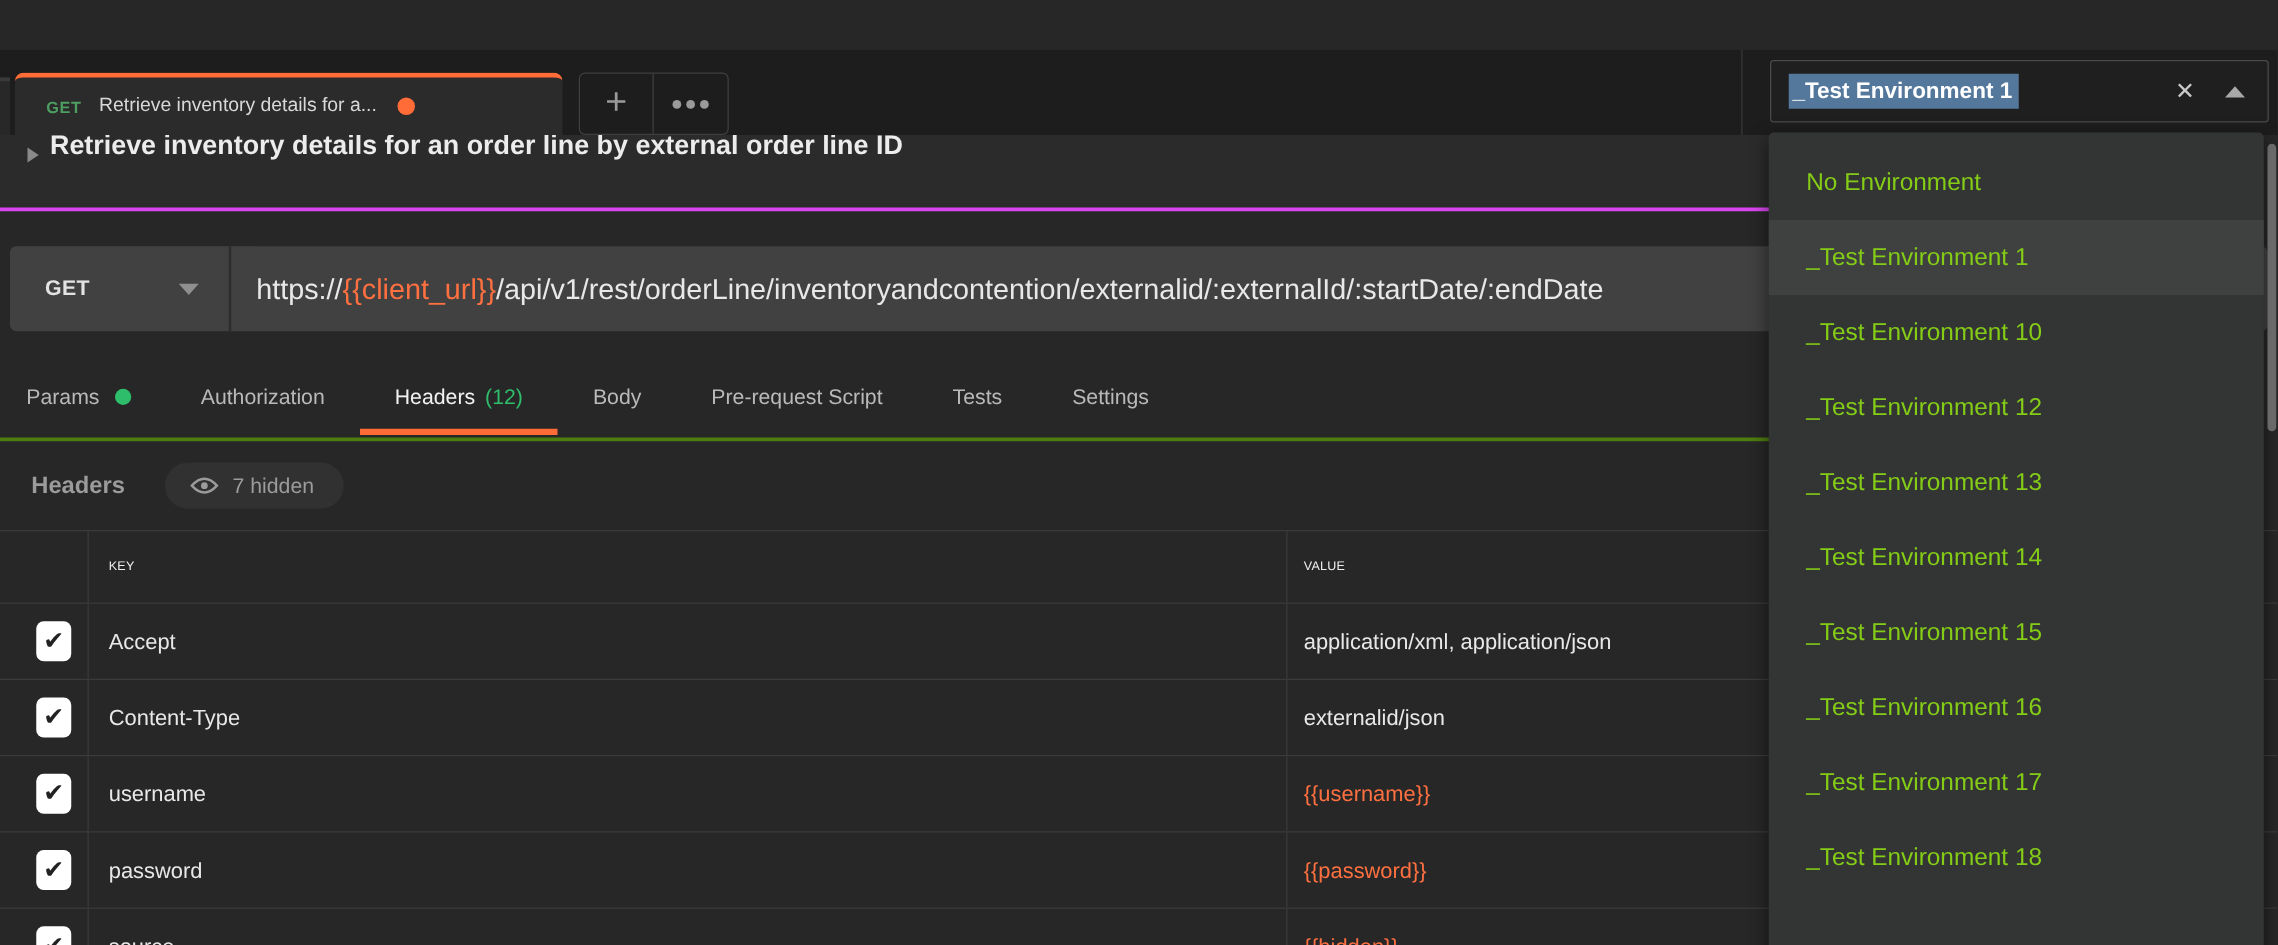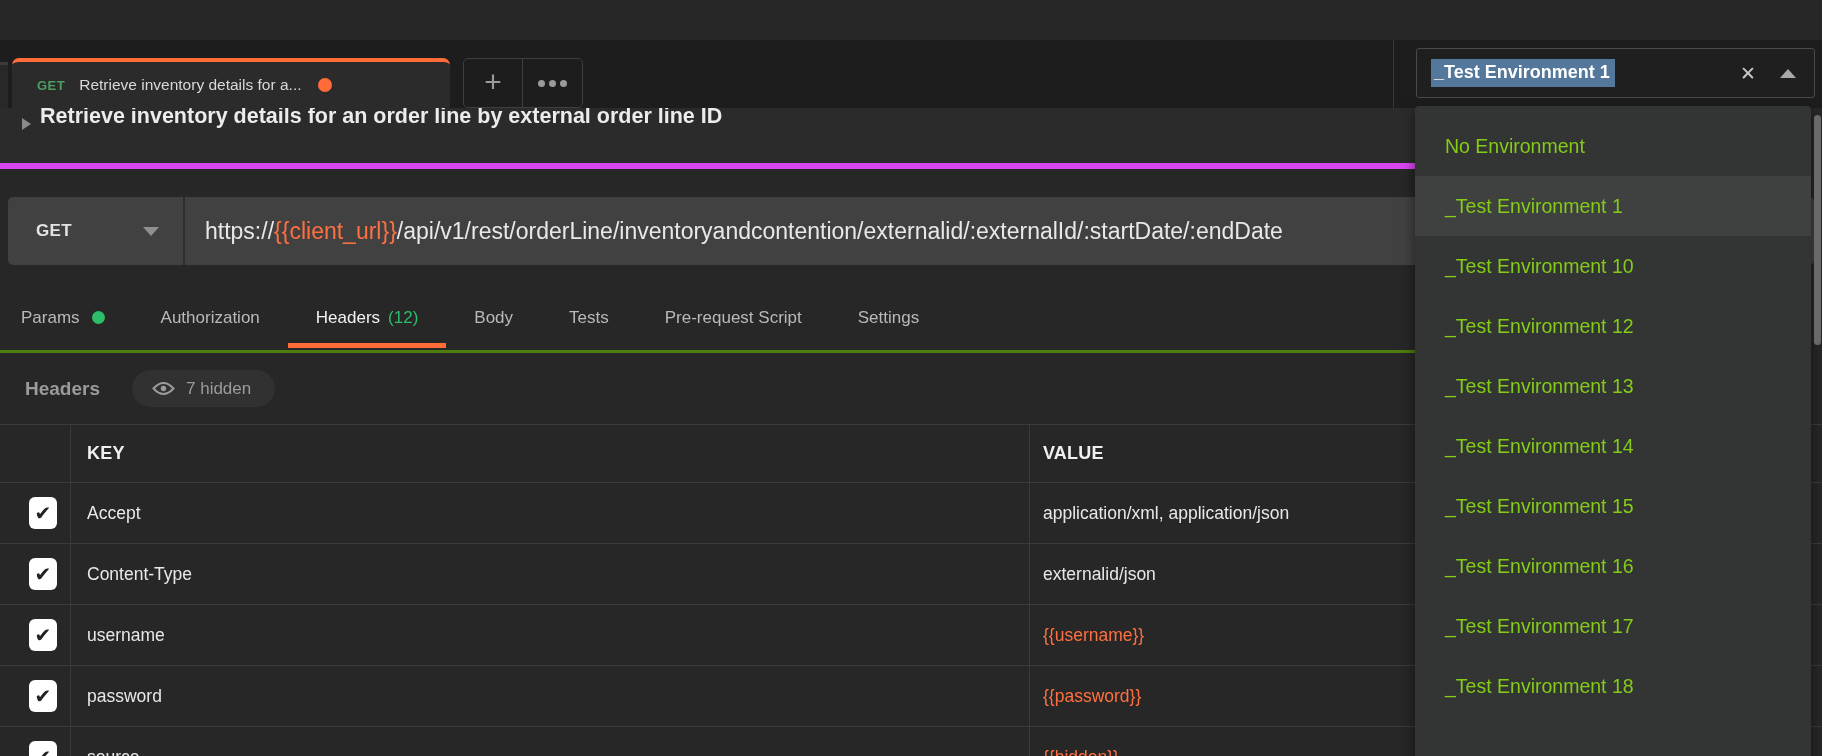--- a/index.html
+++ b/index.html
@@ -45,21 +45,21 @@
     padding:3px 5px 4px 3px; white-space:nowrap;
   }
   .env-clear { margin-left:auto; color:#c9c9c9; font-size:19px; cursor:pointer; line-height:1; }
   .env-caret-up {
     margin-left:24px; width:0; height:0; cursor:pointer;
     border-left:8px solid transparent; border-right:8px solid transparent;
     border-bottom:9px solid #a9a9a9;
   }
 
   
-  #title-section { left:0; top:68px; width:1452px; height:61px; background:#2b2b2b; border-bottom:6px solid #d946ef; overflow:hidden; }
+  #title-section { left:0; top:68px; width:1452px; height:61px; background:#2b2b2b; border-bottom:3px solid #d946ef; overflow:hidden; }
   .collapse-caret {
     position:absolute; left:22px; top:10px; width:0; height:0;
     border-top:6px solid transparent; border-bottom:6px solid transparent;
     border-left:9px solid #8a8a8a; cursor:pointer;
   }
   .request-title {
     position:absolute; left:40px; top:-9px; font-size:21.5px; font-weight:700;
     color:#ececec; white-space:nowrap; line-height:34px;
   }
 
@@ -92,21 +92,21 @@
   }
   .hidden-pill span { color:#9b9b9b; font-size:17px; }
 
   
   #table { left:0; top:384px; width:1822px; bottom:0; }
   .t-head { display:flex; height:59px; border-top:1px solid #3b3b3b; border-bottom:1px solid #3b3b3b; align-items:center; }
   .t-row { display:flex; height:61px; border-bottom:1px solid #3b3b3b; align-items:center; }
   .c-cb { width:71px; flex:none; height:100%; border-right:1px solid #3b3b3b; display:flex; align-items:center; }
   .c-key { width:959px; flex:none; height:100%; border-right:1px solid #3b3b3b; display:flex; align-items:center; padding-left:16px; }
   .c-val { flex:1; height:100%; display:flex; align-items:center; padding-left:13px; }
-  .th-text { font-size:18px; font-weight:700; color:#f0f0f0; letter-spacing:.2px; }
+  .th-text { font-size:10px; font-weight:400; color:#f0f0f0; letter-spacing:.2px; }
   .cell-text { font-size:17.5px; color:#e8e8e8; white-space:nowrap; }
   .cell-text.variable { color:#ff7040; }
   .checkbox {
     margin-left:29px; width:28px; height:32px; background:#ffffff; border-radius:6px;
     display:flex; align-items:center; justify-content:center; cursor:pointer;
   }
   .checkbox span { color:#222; font-size:20px; font-weight:700; line-height:1; }
 
   
   #env-dropdown {
@@ -180,24 +180,24 @@
   </div>
   <div class="rtab active">
     <span>Headers</span>
     <span class="count">(12)</span>
     <span class="active-underline"></span>
   </div>
   <div class="rtab">
     <span>Body</span>
   </div>
   <div class="rtab">
+    <span>Pre-request Script</span>
+  </div>
+  <div class="rtab">
     <span>Tests</span>
-  </div>
-  <div class="rtab">
-    <span>Pre-request Script</span>
   </div>
   <div class="rtab">
     <span>Settings</span>
   </div>
 </div>
 
 <div class="abs" id="headers-toolbar">
   <span class="headers-label">Headers</span>
   <div class="hidden-pill">
     <svg width="23" height="15" viewBox="0 0 23 15">

